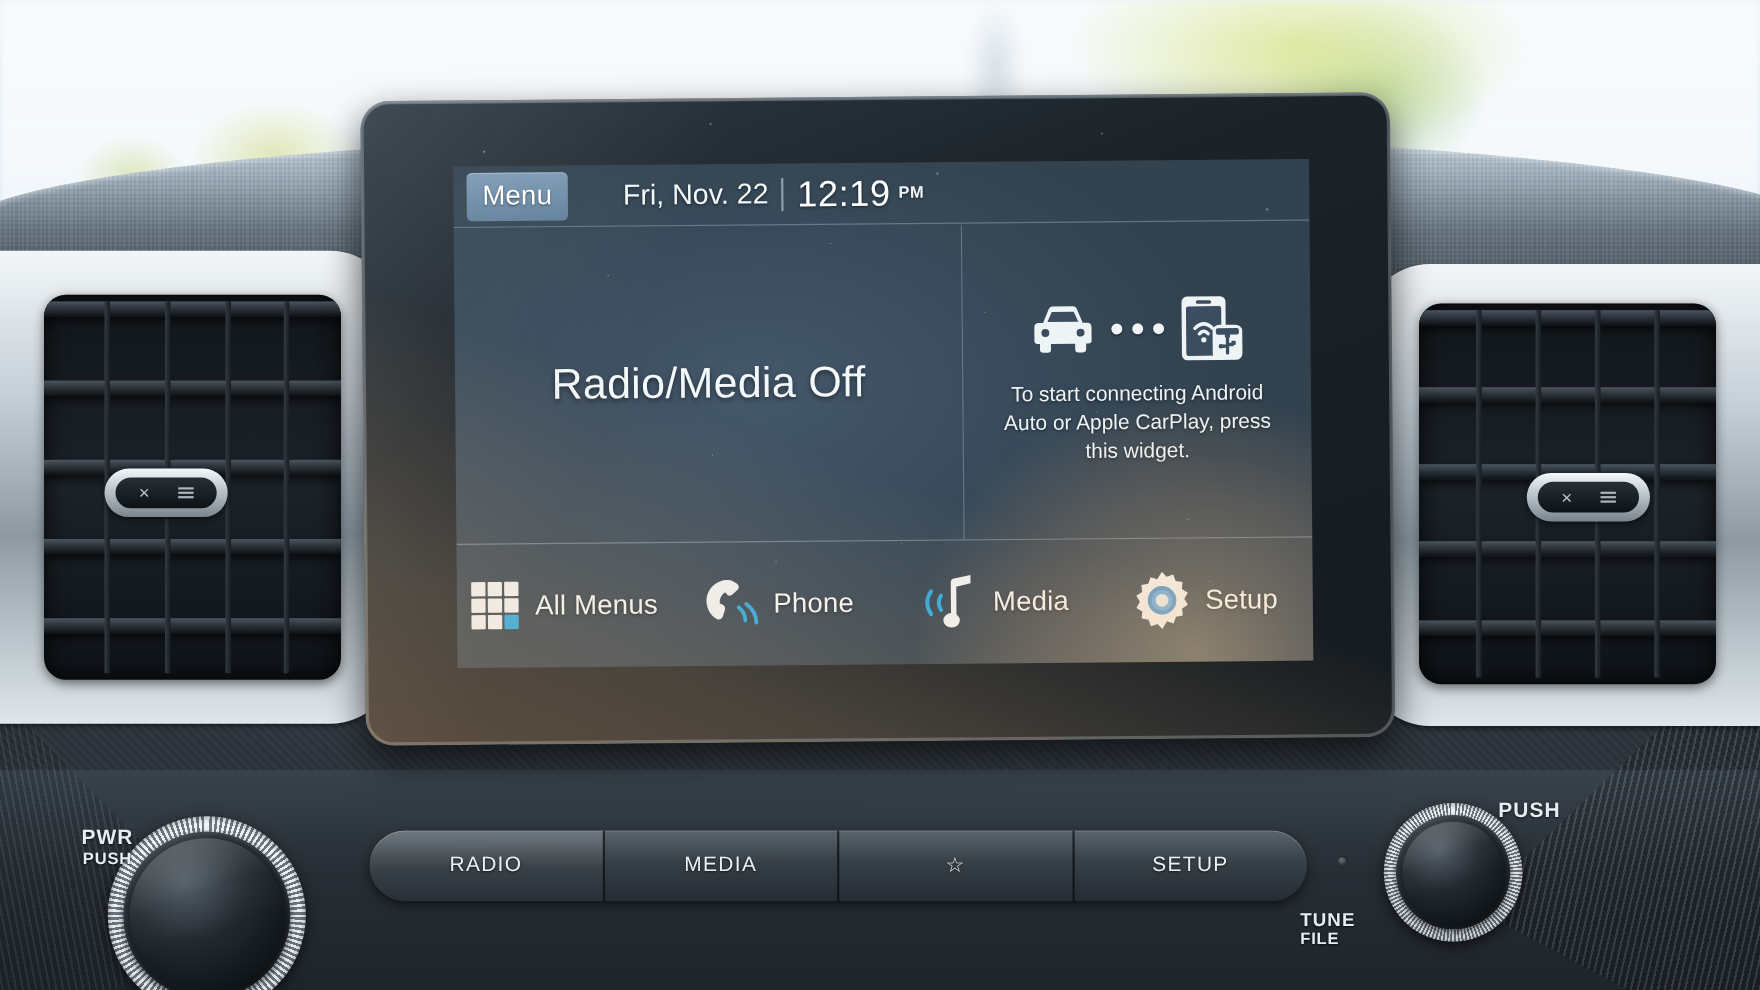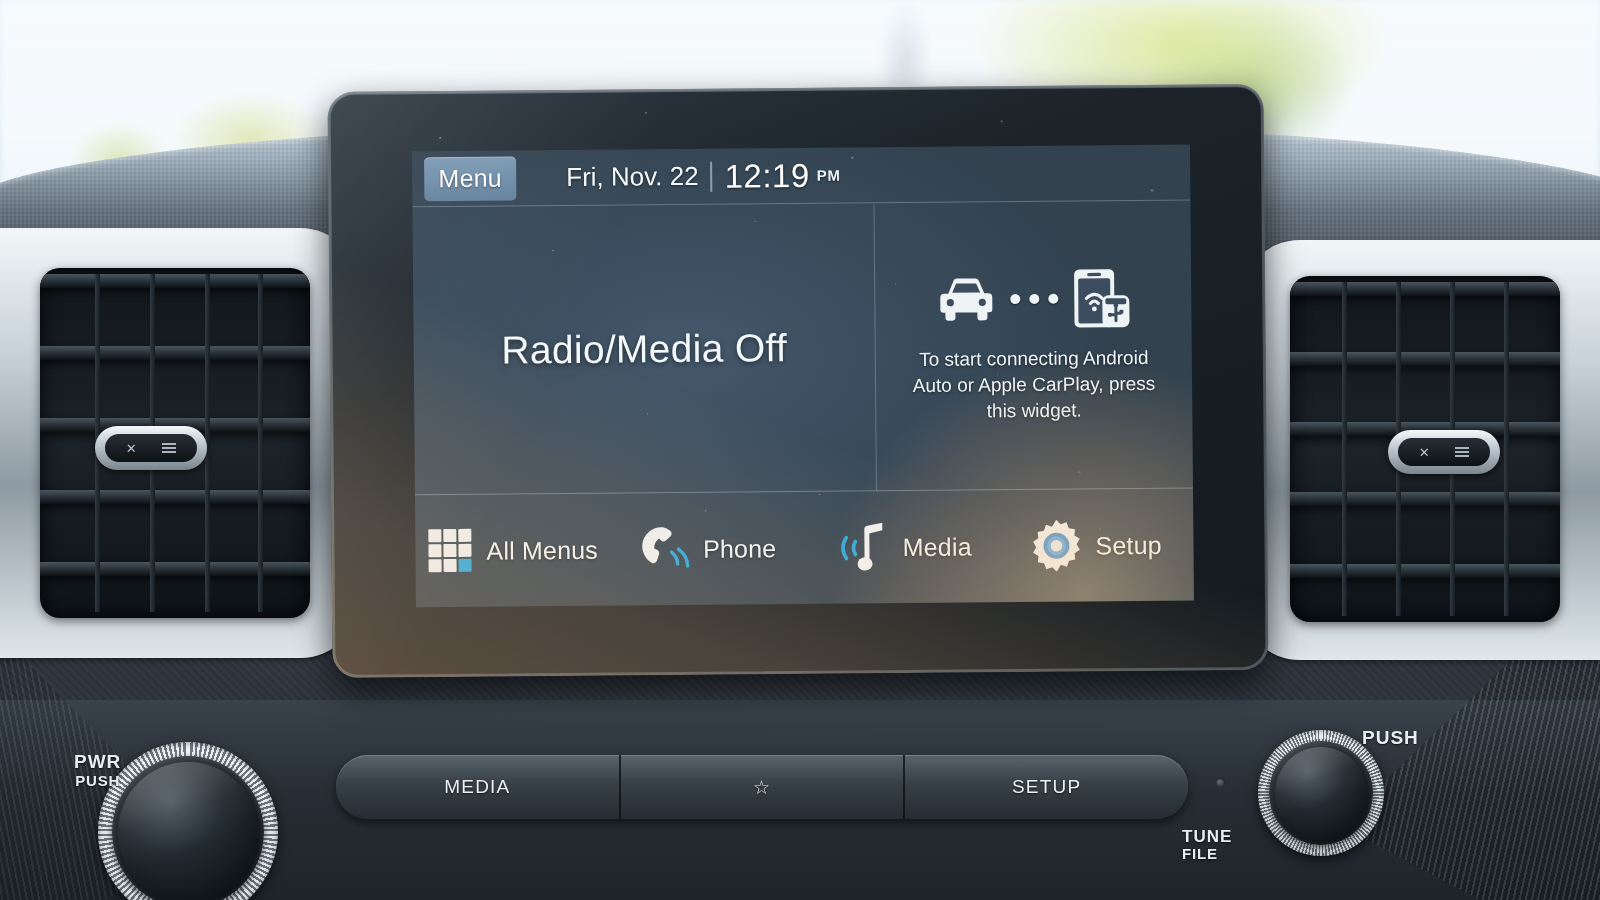--- a/index.html
+++ b/index.html
@@ -513,20 +513,21 @@
 
       <div class="screen-speck"></div>
       <div class="screen-glare"></div>
     </div>
 
     <div class="hu-dust"></div>
     <div class="hu-glass"></div>
   </div>
 
   <div class="btn-strip">
+    <div class="hw-btn lit">RADIO</div>
     <div class="hw-btn">MEDIA</div>
     <div class="hw-btn">☆</div>
     <div class="hw-btn">SETUP</div>
   </div>
 
   <div class="knob-wrap" style="left:98px; top:742px; width:180px; height:180px;">
     <div class="knob-ring" style="left:0; top:0; width:180px; height:180px;"></div>
     <div class="knob-face" style="left:14px; top:14px; width:152px; height:152px;"></div>
     <div class="knob-gloss" style="left:20px; top:20px; width:140px; height:140px;"></div>
   </div>

